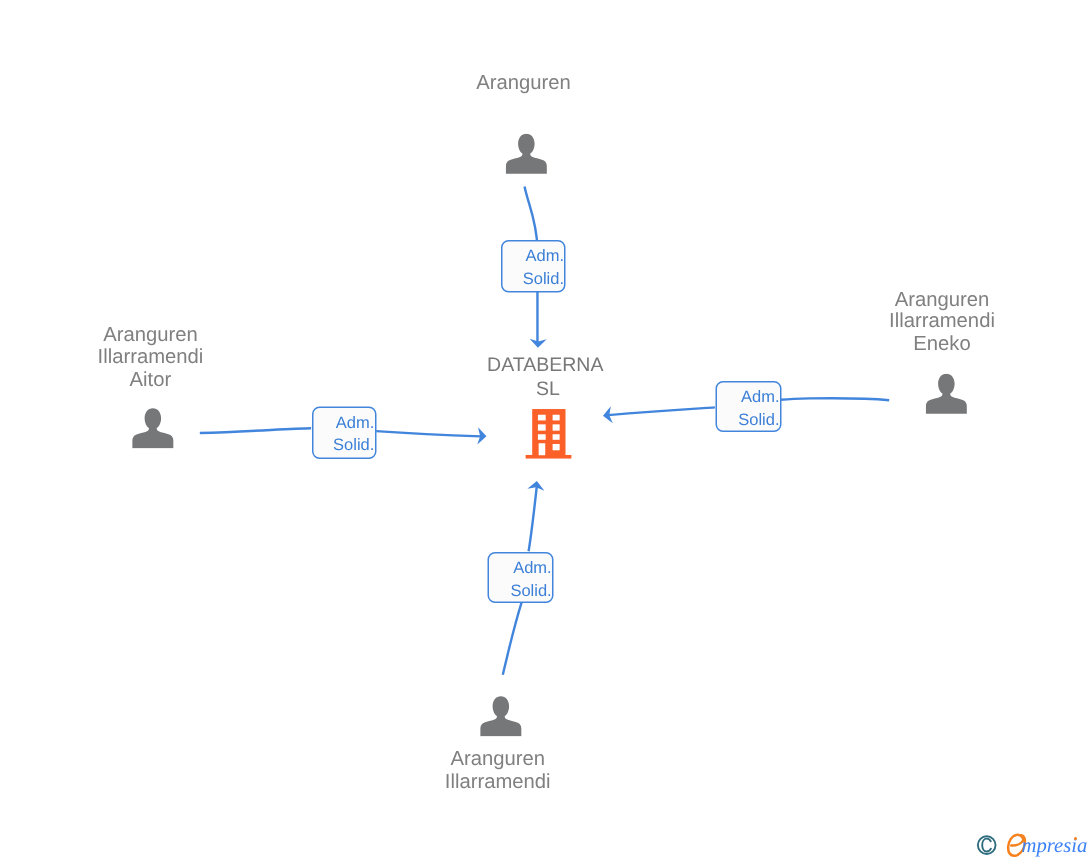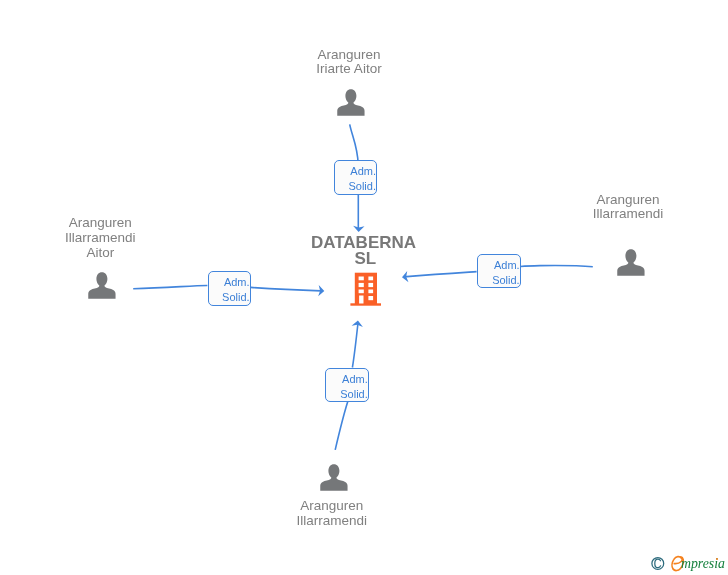--- a/index.html
+++ b/index.html
@@ -2,21 +2,21 @@
 <html><head>
 <meta charset="utf-8">
 <style>
   html,body{margin:0;padding:0;}
   body{width:728px;height:575px;background:#ffffff;overflow:hidden;
        font-family:"Liberation Sans",sans-serif;position:relative;}
   .stage{position:absolute;left:0;top:0;width:592px;height:575px;}
   svg.edges{position:absolute;left:0;top:0;width:728px;height:575px;display:block;}
   .node-icon{position:absolute;}
   .nlabel{position:absolute;text-align:center;font-size:13.5px;line-height:14.7px;white-space:nowrap;}
-  .nlabel.bold{font-weight:bold;font-size:17px;line-height:15.6px;}
+  .nlabel.bold{font-weight:normal;font-size:13px;line-height:15.6px;}
   .ebox{position:absolute;border-style:solid;border-width:1.4px;border-radius:5px;background:#fbfbfb;
         font-size:11px;line-height:14.9px;text-align:left;
         display:flex;flex-direction:column;justify-content:center;align-items:flex-end;
         box-sizing:border-box;padding-left:5.2px;padding-top:3.8px;}
   .wm{position:absolute;}
   .wm-text{position:absolute;left:31px;top:1.6px;font-size:13.8px;font-style:italic;
            font-family:"Liberation Serif",serif;}
 </style>
 </head>
 <body style="background: rgb(255, 255, 255);">
@@ -37,38 +37,38 @@
   <g fill="#4285dc" stroke="none">
     <path d="M358.6,231.9 L353.1,225.8 L358.8,227.6 L364.5,226.2 Z"></path>
     <path d="M324.3,290.9 L318.2,296.3 L320.1,290.8 L318.7,284.9 Z"></path>
     <path d="M402.0,277.2 L407.2,270.9 L406.2,276.8 L408.5,282.2 Z"></path>
     <path d="M357.9,320.6 L362.9,327.1 L357.4,324.8 L351.6,325.8 Z"></path>
   </g>
 </svg>
 
 <div class="nlabel" style="left: 249px; top: 47.5px; width: 200px; color: rgb(128, 128, 128);">
   <div>Aranguren</div>
-  <div>Iriarte Aitor</div>
 </div>
 <svg class="node-icon" style="left:337.4px;top:89px;" width="28" height="27" viewBox="0 0 28 27">
   <path class="person-glyph" fill="#757779" d="M13.9 0.2 C17.1 0.2 19.4 2.9 19.4 6.8 C19.4 10.8 17.1 14.3 13.9 14.3 C10.7 14.3 8.4 10.8 8.4 6.8 C8.4 2.9 10.7 0.2 13.9 0.2 Z M0.25 26.8 L0.25 22.0 C0.25 20.0 0.9 18.8 2.6 17.9 C4.8 16.8 8.9 16.2 10.3 15.3 C11.1 14.8 11.3 14.2 11.3 13.3 L16.5 13.3 C16.5 14.2 16.7 14.8 17.5 15.3 C18.9 16.2 23.0 16.8 25.2 17.9 C26.9 18.8 27.55 20.0 27.55 22.0 L27.55 26.8 Z"></path>
 </svg>
 
 <div class="nlabel" style="left: 0.3px; top: 216.4px; width: 200px; color: rgb(128, 128, 128);">
   <div>Aranguren</div>
   <div>Illarramendi</div>
   <div>Aitor</div>
 </div>
 <svg class="node-icon" style="left:88px;top:272px;" width="28" height="27" viewBox="0 0 28 27">
   <path class="person-glyph" fill="#757779" d="M13.9 0.2 C17.1 0.2 19.4 2.9 19.4 6.8 C19.4 10.8 17.1 14.3 13.9 14.3 C10.7 14.3 8.4 10.8 8.4 6.8 C8.4 2.9 10.7 0.2 13.9 0.2 Z M0.25 26.8 L0.25 22.0 C0.25 20.0 0.9 18.8 2.6 17.9 C4.8 16.8 8.9 16.2 10.3 15.3 C11.1 14.8 11.3 14.2 11.3 13.3 L16.5 13.3 C16.5 14.2 16.7 14.8 17.5 15.3 C18.9 16.2 23.0 16.8 25.2 17.9 C26.9 18.8 27.55 20.0 27.55 22.0 L27.55 26.8 Z"></path>
 </svg>
 
 <div class="nlabel" style="left: 528px; top: 192.7px; width: 200px; color: rgb(128, 128, 128);">
   <div>Aranguren</div>
   <div>Illarramendi</div>
+  <div>Eneko</div>
 </div>
 <svg class="node-icon" style="left:617px;top:249px;" width="28" height="27" viewBox="0 0 28 27">
   <path class="person-glyph" fill="#757779" d="M13.9 0.2 C17.1 0.2 19.4 2.9 19.4 6.8 C19.4 10.8 17.1 14.3 13.9 14.3 C10.7 14.3 8.4 10.8 8.4 6.8 C8.4 2.9 10.7 0.2 13.9 0.2 Z M0.25 26.8 L0.25 22.0 C0.25 20.0 0.9 18.8 2.6 17.9 C4.8 16.8 8.9 16.2 10.3 15.3 C11.1 14.8 11.3 14.2 11.3 13.3 L16.5 13.3 C16.5 14.2 16.7 14.8 17.5 15.3 C18.9 16.2 23.0 16.8 25.2 17.9 C26.9 18.8 27.55 20.0 27.55 22.0 L27.55 26.8 Z"></path>
 </svg>
 
 <svg class="node-icon" style="left:320px;top:464px;" width="28" height="27" viewBox="0 0 28 27">
   <path class="person-glyph" fill="#757779" d="M13.9 0.2 C17.1 0.2 19.4 2.9 19.4 6.8 C19.4 10.8 17.1 14.3 13.9 14.3 C10.7 14.3 8.4 10.8 8.4 6.8 C8.4 2.9 10.7 0.2 13.9 0.2 Z M0.25 26.8 L0.25 22.0 C0.25 20.0 0.9 18.8 2.6 17.9 C4.8 16.8 8.9 16.2 10.3 15.3 C11.1 14.8 11.3 14.2 11.3 13.3 L16.5 13.3 C16.5 14.2 16.7 14.8 17.5 15.3 C18.9 16.2 23.0 16.8 25.2 17.9 C26.9 18.8 27.55 20.0 27.55 22.0 L27.55 26.8 Z"></path>
 </svg>
 <div class="nlabel" style="left: 231.8px; top: 498.9px; width: 200px; color: rgb(128, 128, 128);">
   <div>Aranguren</div>
@@ -117,17 +117,17 @@
   <svg width="36" height="20" viewBox="0 0 36 20" style="display:block">
     <g class="wm-mark" fill="none" stroke="#2d6b7d" stroke-width="1.25">
       <circle cx="7.8" cy="9.4" r="5.9"></circle>
       <path stroke-linecap="round" d="M10.5 6.8 C9.9 5.7 8.9 5.1 7.8 5.1 C6.0 5.1 4.8 6.9 4.8 9.4 C4.8 11.9 6.0 13.7 7.8 13.7 C9.0 13.7 10.0 13.0 10.6 11.8"></path>
     </g>
     <g class="wm-initial" fill="none" stroke="#f5821f" stroke-width="1.7" stroke-linecap="round" stroke-linejoin="round" transform="matrix(1,0,-0.12,1,1.1,0)">
       <path d="M31.0 4.1 C28.6 1.7 25.0 2.1 23.4 5.3 C21.7 8.5 21.9 12.8 23.9 15.1 C25.9 17.3 29.2 16.9 31.1 14.4 C33.0 11.9 33.5 8.1 32.7 5.5 C32.2 4.0 31.2 3.0 29.9 2.8"></path>
       <path d="M24.3 9.6 C26.6 9.9 29.4 9.2 31.0 7.5 C32.0 6.4 32.0 4.9 31.0 4.1"></path>
     </g>
   </svg>
-  <span class="wm-text" style="color: #15803d;">mpresia</span>
+  <span class="wm-text" style="color: #3b82f6;">mpresia</span>
   <span class="wm-dot" style="position:absolute;left:65.6px;top:3.8px;width:2.4px;height:2.6px;border-radius:50%;background:#f5821f;"></span>
 </div>
 
 </div>
 
 </body></html>

